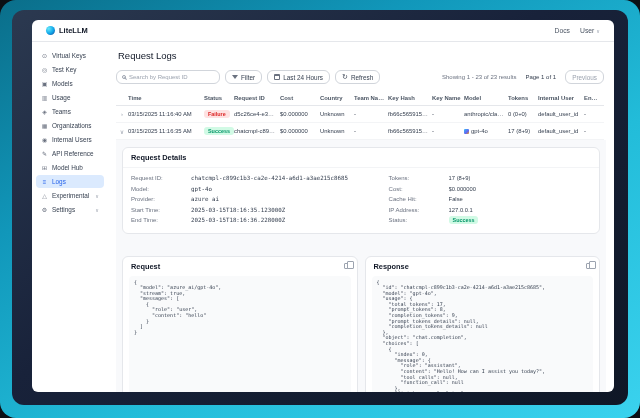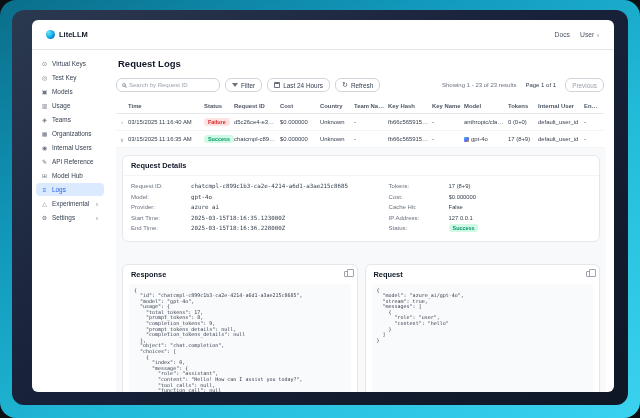--- a/index.html
+++ b/index.html
@@ -12,21 +12,21 @@
 
   
   .win-shadow { position:absolute; left:12px; top:10px; right:12px; bottom:13px; border-radius:12px;
     background:linear-gradient(145deg,#2b3950 0%,#18223a 45%,#0f1726 100%); }
 
   
   .app { position:absolute; left:32px; top:20px; width:582px; height:372px; background:#ffffff;
     border-radius:6px; overflow:hidden; color:#374151; }
 
   
-  .navbar { height:30px; display:flex; align-items:center; padding:0 14px; border-bottom:1px solid #e5e7eb; }
+  .navbar { height:22px; display:flex; align-items:center; padding:0 14px; border-bottom:1px solid #e5e7eb; }
   .logo { display:flex; align-items:center; gap:4px; }
   .logo-icon { width:9px; height:9px; border-radius:50%;
     background:radial-gradient(circle at 30% 30%,#67e8f9,#0ea5e9 55%,#1e3a8a); }
   .logo-text { font-size:7.5px; font-weight:bold; color:#111827; }
   .nav-right { margin-left:auto; display:flex; align-items:center; gap:10px; font-size:6.8px; color:#4b5563; }
   .nav-user { display:flex; align-items:center; gap:2px; }
   .chev { font-size:5px; color:#9ca3af; }
 
   .body { display:flex; height:calc(100% - 22px); }
 
@@ -34,21 +34,21 @@
   .sidebar { width:76px; padding:7px 4px; flex:none; }
   .side-item { display:flex; align-items:center; gap:4px; padding:3px 5px; border-radius:4px;
     font-size:6.4px; color:#374151; margin-bottom:1px; cursor:pointer; white-space:nowrap; }
   .side-item .g { font-size:6px; color:#6b7280; width:7px; text-align:center; flex:none; }
   .side-item.active { background:#dbeafe; color:#2563eb; }
   .side-item.active .g { color:#2563eb; }
   .side-item .sub { margin-left:auto; }
 
   
   .main { flex:1; padding:6px 10px 0 8px; overflow:hidden; display:flex; flex-direction:column; }
-  .page-title { font-size:9.5px; font-weight:bold; color:#111827; margin:2px 0 9px 2px; }
+  .page-title { font-size:9.5px; font-weight:normal; color:#111827; margin:2px 0 9px 2px; }
 
   .toolbar { display:flex; align-items:center; gap:5px; margin-bottom:8px; }
   .search-box { width:104px; height:14px; border:1px solid #d1d5db; border-radius:6px;
     display:flex; align-items:center; gap:3px; padding:0 5px; background:#fff; }
   .icon-search { width:4px; height:4px; border:1px solid #9ca3af; border-radius:50%; position:relative; flex:none; }
   .icon-search::after { content:""; position:absolute; width:3px; height:1px; background:#9ca3af;
     transform:rotate(45deg); right:-2px; bottom:-1px; }
   .search-box input { border:none; outline:none; width:100%; font-size:6px; color:#374151;
     font-family:"Liberation Sans",sans-serif; background:transparent; }
   .search-box input::placeholder { color:#9ca3af; }
@@ -306,20 +306,36 @@
                   </div>
                 <div class="kv">
                     <span class="k">Status:</span>
                     <span class="badge ok">Success</span>
                   </div>
               </div>
             </div>
           </div>
 
           <div class="panels">
+            <div class="card panel">
+              <div class="card-head">
+                <span>Request</span>
+                <span class="icon-copy"></span>
+              </div>
+              <div class="code">{
+  "model": "azure_ai/gpt-4o",
+  "stream": true,
+  "messages": [
+    {
+      "role": "user",
+      "content": "hello"
+    }
+  ]
+}</div>
+            </div>
             <div class="card panel">
               <div class="card-head">
                 <span>Response</span>
                 <span class="icon-copy"></span>
               </div>
               <div class="code">{
   "id": "chatcmpl-c899c1b3-ca2e-4214-a6d1-a3ae215c8685",
   "model": "gpt-4o",
   "usage": {
     "total_tokens": 17,
@@ -335,35 +351,19 @@
       "message": {
         "role": "assistant",
         "content": "Hello! How can I assist you today?",
         "tool_calls": null,
         "function_call": null
       },
       "finish_reason": "stop"
     }
   ],</div>
             </div>
-            <div class="card panel">
-              <div class="card-head">
-                <span>Request</span>
-                <span class="icon-copy"></span>
-              </div>
-              <div class="code">{
-  "model": "azure_ai/gpt-4o",
-  "stream": true,
-  "messages": [
-    {
-      "role": "user",
-      "content": "hello"
-    }
-  ]
-}</div>
-            </div>
           </div>
 
         </div>
       </div>
     </div>
   </div>
 </div>
 
 </body></html>

